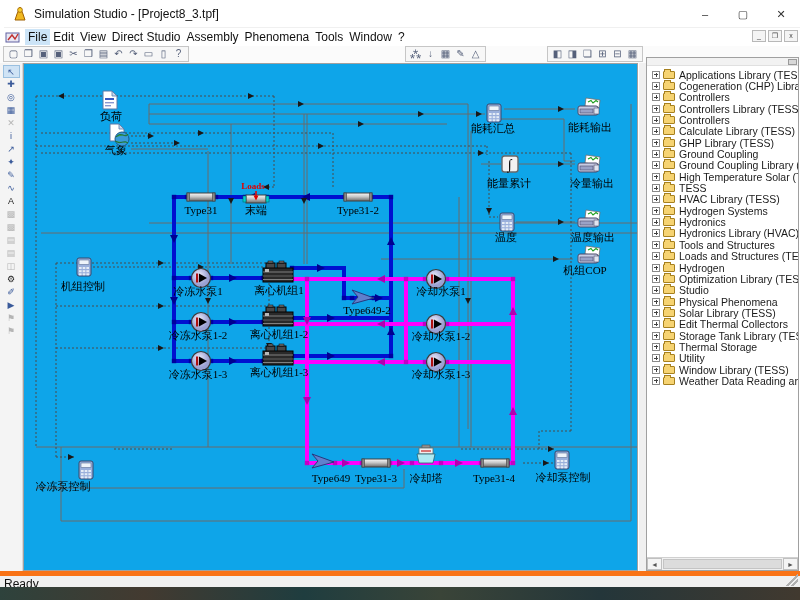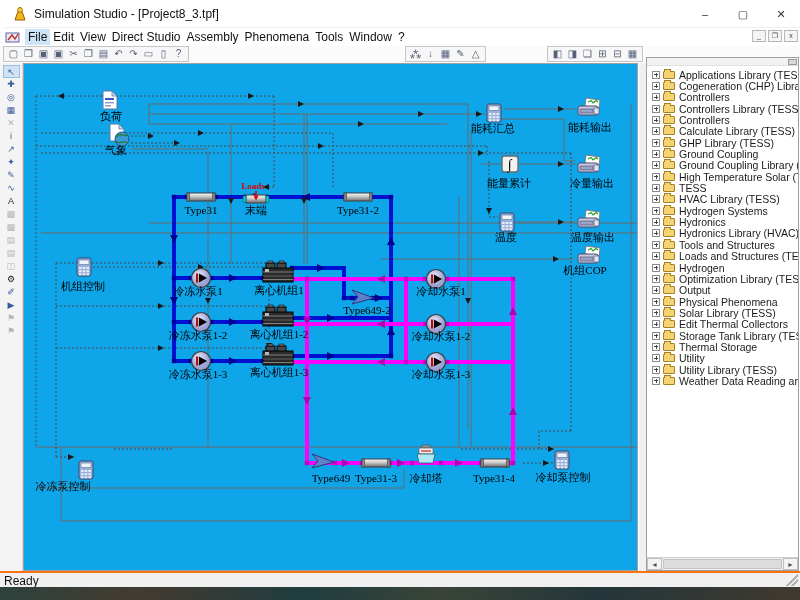--- a/index.html
+++ b/index.html
@@ -73,21 +73,21 @@
   #lib-hscroll { position:absolute; left:0; right:0; bottom:0; height:13px; background:#f0f0f0;
                  border-top:1px solid #d0d0d0; }
   .hs-btn { position:absolute; top:0; width:15px; height:12px; background:#f4f4f4; border:1px solid #c0c0c0;
             font-size:7px; text-align:center; line-height:11px; color:#555; }
   #hs-left { left:0; } #hs-right { right:0; }
   #hs-thumb { position:absolute; left:16px; right:16px; top:1px; height:10px; background:#dcdcdc;
               border:1px solid #c4c4c4; }
 
   
   #statusbar { position:absolute; left:0; right:0; bottom:13px; height:16px; background:#f0f0f0;
-               border-top:2px solid #f97316; font-size:12px; color:#111; padding:1px 12px 0 4px; }
+               border-top:5px solid #f97316; font-size:12px; color:#111; padding:1px 12px 0 4px; }
   #grip { position:absolute; right:2px; bottom:14px; width:12px; height:12px;
           background:linear-gradient(135deg, transparent 50%, #b0b0b0 50%, #b0b0b0 60%, transparent 60%,
           transparent 70%, #b0b0b0 70%, #b0b0b0 80%, transparent 80%); }
   #desktop-strip { position:absolute; left:0; right:0; bottom:0; height:13px;
       background:linear-gradient(90deg,#2e423c 0%,#433a30 18%,#1f3d3f 38%,#3a4438 55%,#24363a 75%,#41392f 100%); }
 </style>
 </head>
 <body>
 
 <div id="window">
@@ -685,21 +685,21 @@
           <span class="lib-label">Hydrogen</span>
         </div>
         <div class="lib-row">
           <span class="plusbox"></span>
           <span class="folder"></span>
           <span class="lib-label">Optimization Library (TESS)</span>
         </div>
         <div class="lib-row">
           <span class="plusbox"></span>
           <span class="folder"></span>
-          <span class="lib-label">Output</span>
+          <span class="lib-label">Studio</span>
         </div>
         <div class="lib-row">
           <span class="plusbox"></span>
           <span class="folder"></span>
           <span class="lib-label">Physical Phenomena</span>
         </div>
         <div class="lib-row">
           <span class="plusbox"></span>
           <span class="folder"></span>
           <span class="lib-label">Solar Library (TESS)</span>
@@ -720,21 +720,21 @@
           <span class="lib-label">Thermal Storage</span>
         </div>
         <div class="lib-row">
           <span class="plusbox"></span>
           <span class="folder"></span>
           <span class="lib-label">Utility</span>
         </div>
         <div class="lib-row">
           <span class="plusbox"></span>
           <span class="folder"></span>
-          <span class="lib-label">Utility Library (TESS)</span>
+          <span class="lib-label">Window Library (TESS)</span>
         </div>
         <div class="lib-row">
           <span class="plusbox"></span>
           <span class="folder"></span>
           <span class="lib-label">Weather Data Reading and Process</span>
         </div>
       </div>
     <div id="lib-hscroll">
       <div class="hs-btn" id="hs-left">◄</div>
       <div id="hs-thumb"></div>

